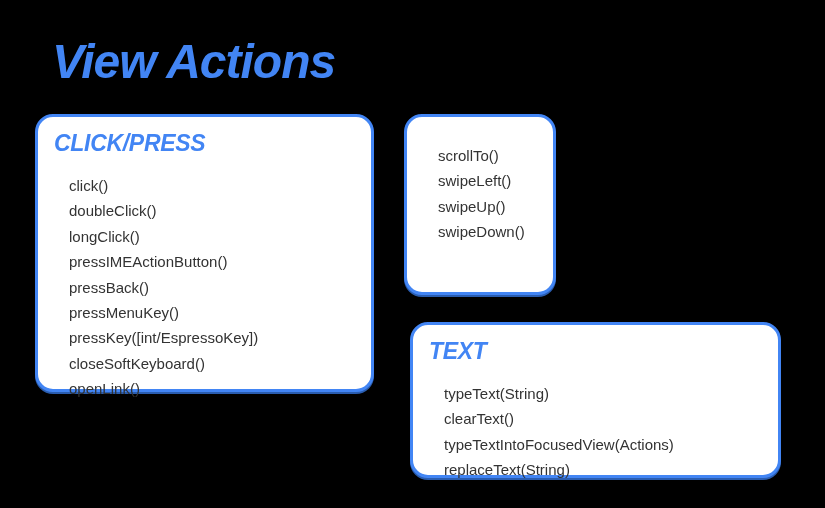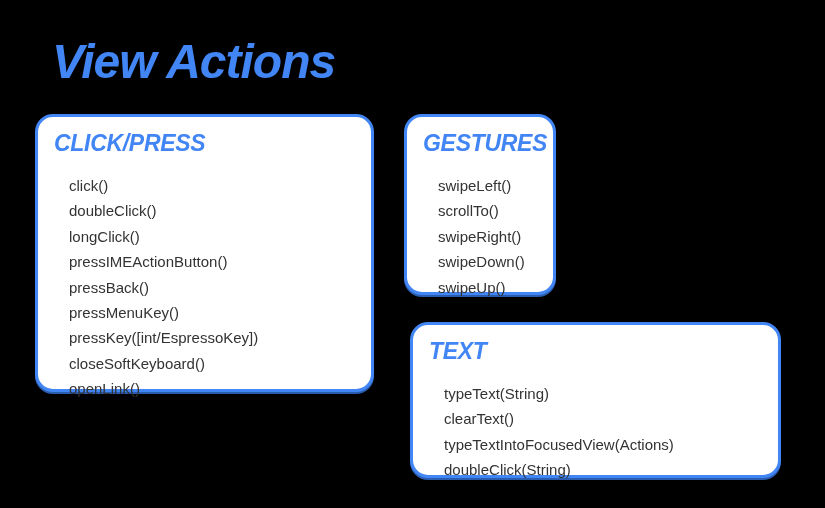--- a/index.html
+++ b/index.html
@@ -86,33 +86,31 @@
         <li>pressIMEActionButton()</li>
         <li>pressBack()</li>
         <li>pressMenuKey()</li>
         <li>pressKey([int/EspressoKey])</li>
         <li>closeSoftKeyboard()</li>
         <li>openLink()</li>
       </ul>
   </section>
 
   <section class="box box-gestures">
-    <h2 class="box-heading">GESTURES</h2>
     <ul class="method-list">
+        <li>scrollTo()</li>
         <li>swipeLeft()</li>
-        <li>scrollTo()</li>
-        <li>swipeRight()</li>
+        <li>swipeUp()</li>
         <li>swipeDown()</li>
-        <li>swipeUp()</li>
       </ul>
   </section>
 
   <section class="box box-text">
     <h2 class="box-heading">TEXT</h2>
     <ul class="method-list">
         <li>typeText(String)</li>
         <li>clearText()</li>
         <li>typeTextIntoFocusedView(Actions)</li>
-        <li>doubleClick(String)</li>
+        <li>replaceText(String)</li>
       </ul>
   </section>
 
 </div>
 
 </body></html>

